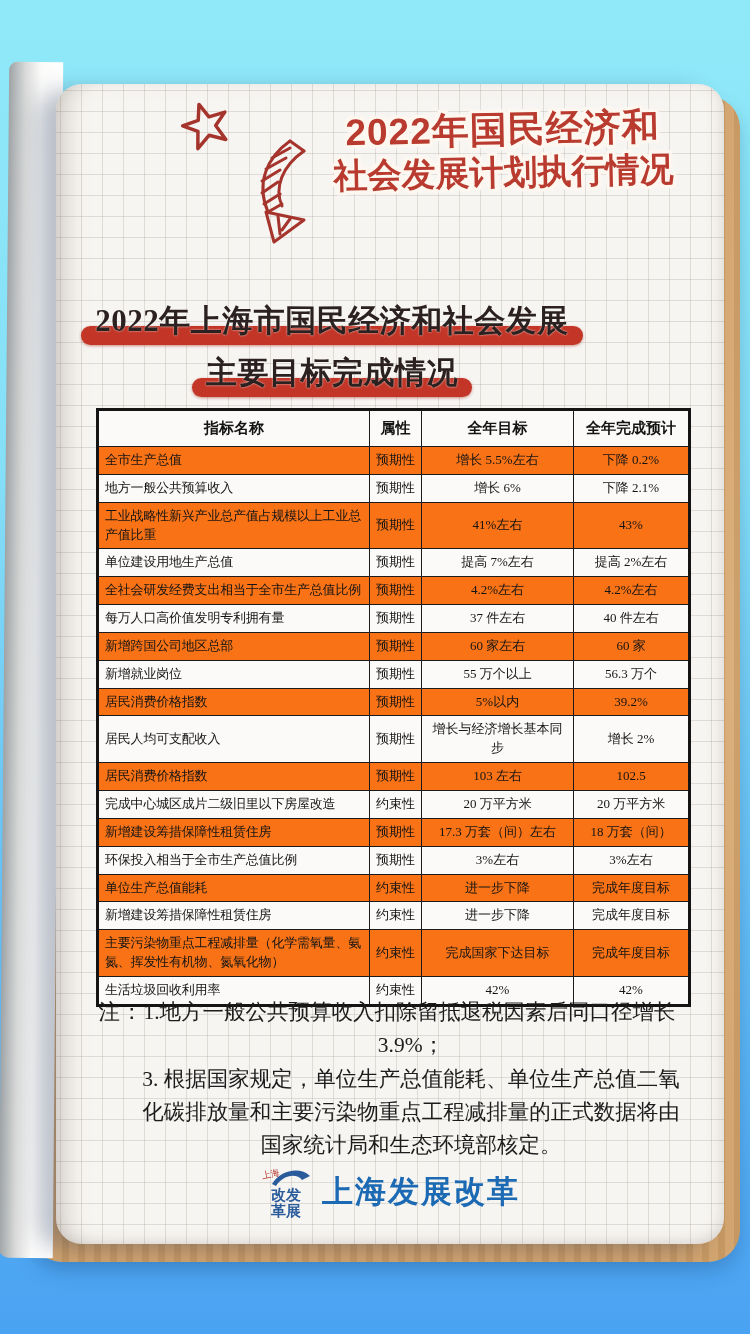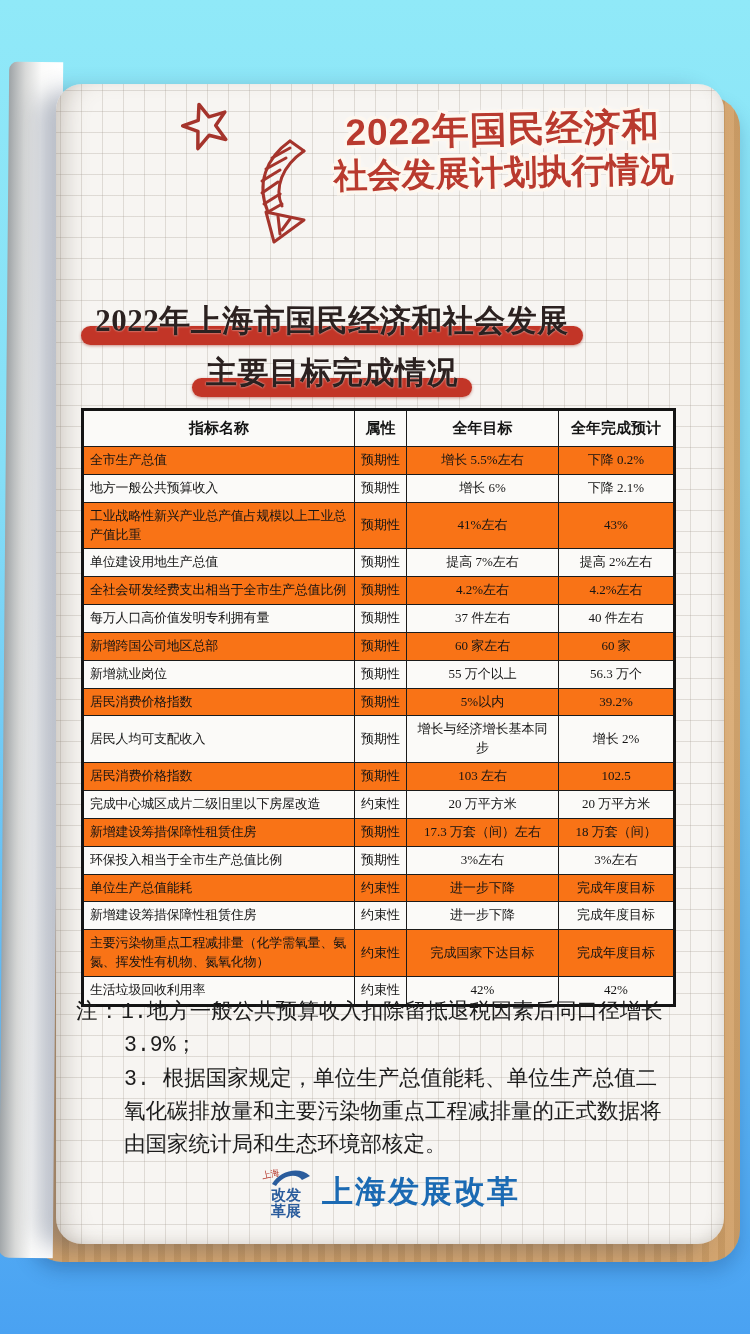--- a/index.html
+++ b/index.html
@@ -46,38 +46,38 @@
       display:flex;flex-direction:column;align-items:center;gap:10px;}
   .title-line{position:relative;z-index:0;display:inline-block;
       font-family:"Liberation Serif","DejaVu Serif",serif;
       font-weight:700;font-size:31px;letter-spacing:.5px;color:#2b2120;
       text-shadow:0 0 2px rgba(250,248,244,.9);}
   .title-line::before{content:"";position:absolute;left:-14px;right:-14px;bottom:-3px;
       height:19px;background:#c23527;border-radius:11px;z-index:-1;
       box-shadow:0 1px 3px rgba(160,40,25,.5);}
 
   
-  .tbl-wrap{position:absolute;left:25px;top:324px;width:592px;}
+  .tbl-wrap{position:absolute;left:40px;top:324px;width:592px;}
   table.goals{border-collapse:collapse;width:592px;table-layout:fixed;
       font-family:"Liberation Serif","DejaVu Serif",serif;color:#141414;
       border:3px solid #141414;background:#fbfaf8;}
   table.goals th{font-family:"Liberation Sans","DejaVu Sans",sans-serif;
       font-size:15px;font-weight:700;padding:8px 2px;background:#fbfaf8;
       border:1.4px solid #1b1b1b;text-align:center;}
   table.goals td{font-size:13px;line-height:1.45;padding:4px 6px;
       border:1.4px solid #1b1b1b;background:#fbfaf8;}
   table.goals tr.stripe td{background:#f97316;}
   td.c0{text-align:left;padding-left:9px;letter-spacing:-.2px;}
   td.c1,td.c2,td.c3{text-align:center;}
   .w0{width:272px;} .w1{width:52px;} .w2{width:152px;} .w3{width:116px;}
 
   
-  .notes{position:absolute;left:20px;top:912px;width:592px;
-      font-family:Liberation Mono, monospace;
-      font-size:21.5px;line-height:1.55;color:#1c1c1c;}
+  .notes{position:absolute;left:35px;top:912px;width:592px;
+      font-family:Liberation Serif, serif;
+      font-size:21.5px;line-height:1.55;color:#1c1c1c;text-align:center;}
   .note-item{margin-left:48px;}
   .note-item.first{text-indent:-48px;}
   .note-label{letter-spacing:1px;}
 
   
   .footer{position:absolute;left:0;top:1080px;width:668px;
       display:flex;justify-content:center;align-items:center;gap:10px;}
   .logo-text{font-size:31px;font-weight:800;color:#1b6ab3;letter-spacing:2px;}
 </style>
 </head>

